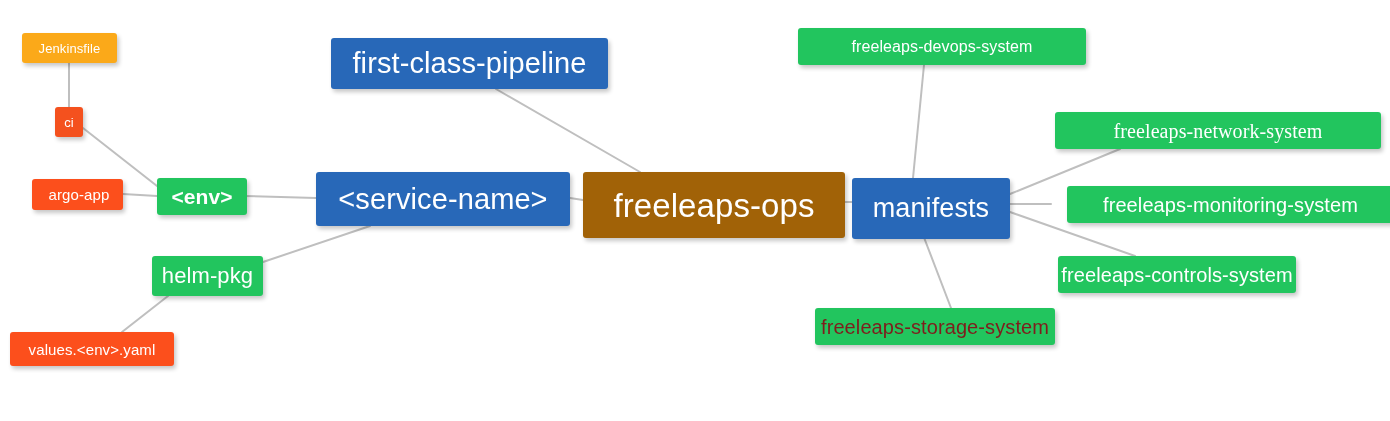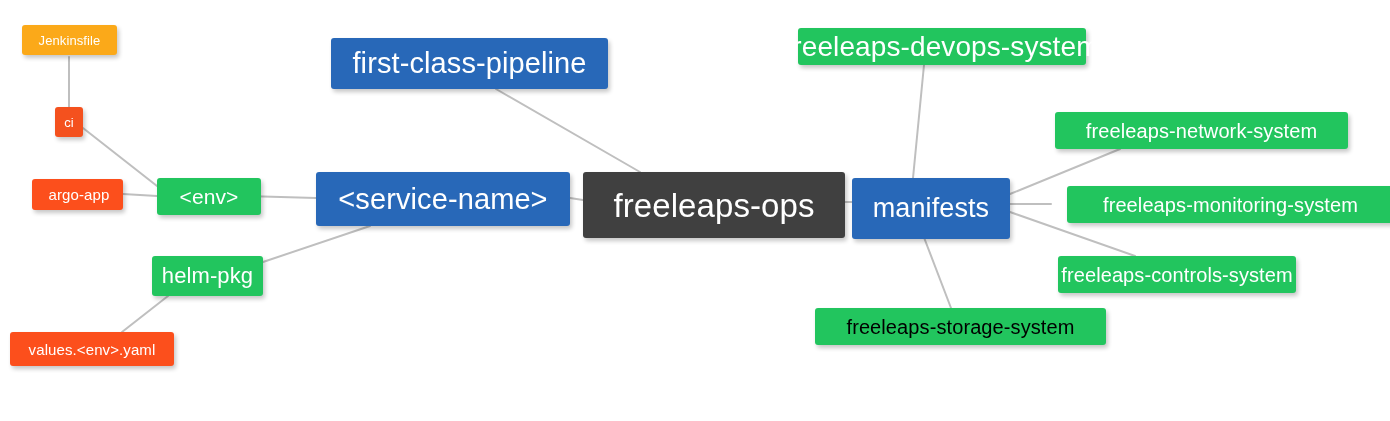--- a/index.html
+++ b/index.html
@@ -59,59 +59,59 @@
       <line x1="570" y1="198" x2="583" y2="200" stroke="#bfbfbf" stroke-width="2" stroke-linecap="round"></line>
       <line x1="496" y1="89" x2="640" y2="172" stroke="#bfbfbf" stroke-width="2" stroke-linecap="round"></line>
       <line x1="845" y1="202" x2="852" y2="202" stroke="#bfbfbf" stroke-width="2" stroke-linecap="round"></line>
       <line x1="913" y1="178" x2="924" y2="65" stroke="#bfbfbf" stroke-width="2" stroke-linecap="round"></line>
       <line x1="1010" y1="194" x2="1120" y2="149" stroke="#bfbfbf" stroke-width="2" stroke-linecap="round"></line>
       <line x1="1010" y1="204" x2="1051" y2="204" stroke="#bfbfbf" stroke-width="2" stroke-linecap="round"></line>
       <line x1="1010" y1="212" x2="1135" y2="256" stroke="#bfbfbf" stroke-width="2" stroke-linecap="round"></line>
       <line x1="920" y1="227" x2="951" y2="308" stroke="#bfbfbf" stroke-width="2" stroke-linecap="round"></line>
     </svg>
   <div id="node-layer">
-      <div class="node" style="left: 22px; top: 25px; width: 95px; height: 30px; background: rgb(251, 169, 25); font-size: 13px; color: rgb(255, 255, 255);">
+      <div class="node" style="left: 22px; top: 33px; width: 95px; height: 30px; background: rgb(251, 169, 25); font-size: 13px; color: rgb(255, 255, 255);">
         <span>Jenkinsfile</span>
       </div>
       <div class="node" style="left: 55px; top: 107px; width: 28px; height: 30px; background: rgb(244, 81, 30); font-size: 13px; color: rgb(255, 255, 255);">
         <span>ci</span>
       </div>
       <div class="node" style="left: 32px; top: 179px; width: 91px; height: 31px; background: rgb(252, 79, 28); font-size: 15px; color: rgb(255, 255, 255); padding-left: 13px;">
         <span>argo-app</span>
       </div>
       <div class="node" style="left: 10px; top: 332px; width: 164px; height: 34px; background: rgb(252, 79, 28); font-size: 15px; color: rgb(255, 255, 255); text-align: center;">
         <span>values.&lt;env&gt;.yaml</span>
       </div>
-      <div class="node" style="left: 157px; top: 178px; width: 104px; height: 37px; background: rgb(34, 197, 94); font-size: 21px; color: rgb(255, 255, 255);">
+      <div class="node" style="left: 157px; top: 178px; width: 90px; height: 37px; background: rgb(34, 197, 94); font-size: 21px; color: rgb(255, 255, 255); font-weight: bold;">
         <span>&lt;env&gt;</span>
       </div>
       <div class="node" style="left: 152px; top: 256px; width: 111px; height: 40px; background: rgb(34, 197, 94); font-size: 22px; color: rgb(255, 255, 255);">
         <span>helm-pkg</span>
       </div>
       <div class="node" style="left: 315px; top: 38px; width: 277px; height: 51px; background: rgb(40, 104, 184); font-size: 29px; color: rgb(255, 255, 255); margin-left: 16px;">
         <span>first-class-pipeline</span>
       </div>
       <div class="node" style="left: 316px; top: 172px; width: 254px; height: 54px; background: rgb(40, 104, 184); font-size: 29px; color: rgb(255, 255, 255);">
         <span>&lt;service-name&gt;</span>
       </div>
-      <div class="node" style="left: 583px; top: 172px; width: 262px; height: 66px; background: #404040; font-size: 33px; color: rgb(255, 255, 255);">
+      <div class="node" style="left: 583px; top: 172px; width: 262px; height: 66px; background: #a16207; font-size: 33px; color: rgb(255, 255, 255);">
         <span>freeleaps-ops</span>
       </div>
       <div class="node" style="left: 852px; top: 178px; width: 158px; height: 61px; background: rgb(40, 104, 184); font-size: 27px; color: rgb(255, 255, 255);">
         <span>manifests</span>
       </div>
-      <div class="node" style="left: 798px; top: 28px; width: 288px; height: 37px; background: rgb(34, 197, 94); font-size: 28px; color: rgb(255, 255, 255);">
+      <div class="node" style="left: 798px; top: 28px; width: 288px; height: 37px; background: rgb(34, 197, 94); font-size: 16px; color: rgb(255, 255, 255);">
         <span>freeleaps-devops-system</span>
       </div>
-      <div class="node" style="left: 1055px; top: 112px; width: 293px; height: 37px; background: rgb(34, 197, 94); font-size: 20px; color: rgb(255, 255, 255);">
+      <div class="node" style="left: 1055px; top: 112px; width: 326px; height: 37px; background: rgb(34, 197, 94); font-size: 20px; color: rgb(255, 255, 255); font-family: Liberation Serif, serif;">
         <span>freeleaps-network-system</span>
       </div>
       <div class="node" style="left: 1051px; top: 186px; width: 327px; height: 37px; background: rgb(34, 197, 94); font-size: 20px; color: rgb(255, 255, 255); margin-left: 16px;">
         <span>freeleaps-monitoring-system</span>
       </div>
       <div class="node" style="left: 1058px; top: 256px; width: 238px; height: 37px; background: rgb(34, 197, 94); font-size: 20px; color: rgb(255, 255, 255);">
         <span>freeleaps-controls-system</span>
       </div>
-      <div class="node" style="left: 815px; top: 308px; width: 291px; height: 37px; background: rgb(34, 197, 94); font-size: 20px; color: #000000;">
+      <div class="node" style="left: 815px; top: 308px; width: 240px; height: 37px; background: rgb(34, 197, 94); font-size: 20px; color: #7f1d1d;">
         <span>freeleaps-storage-system</span>
       </div>
     </div>
 </div>
 
 </body></html>

